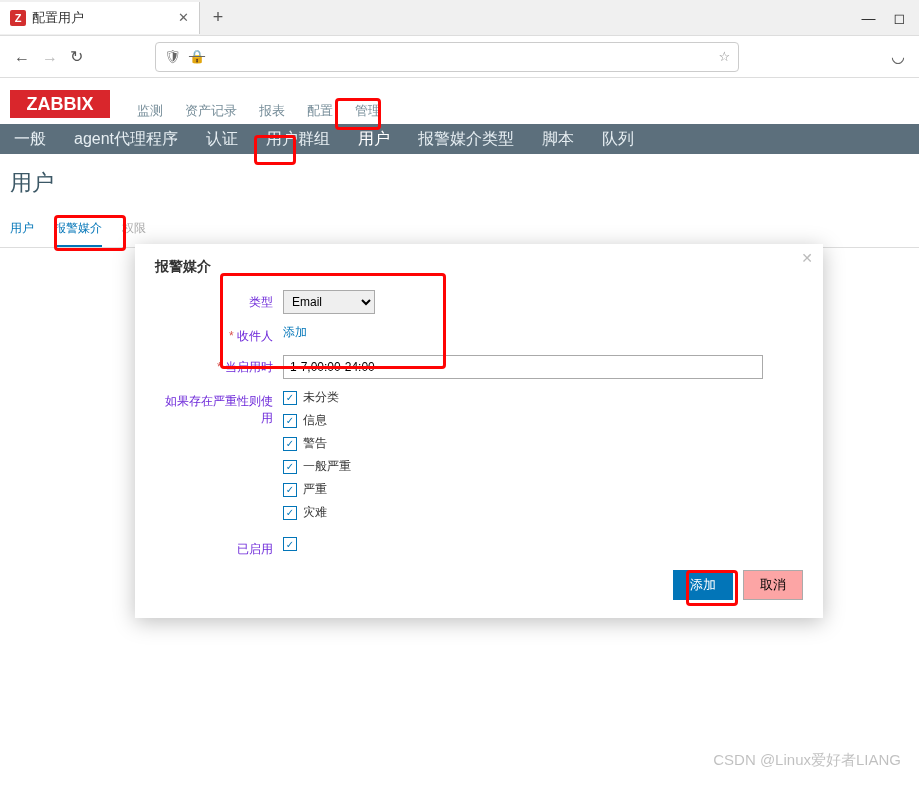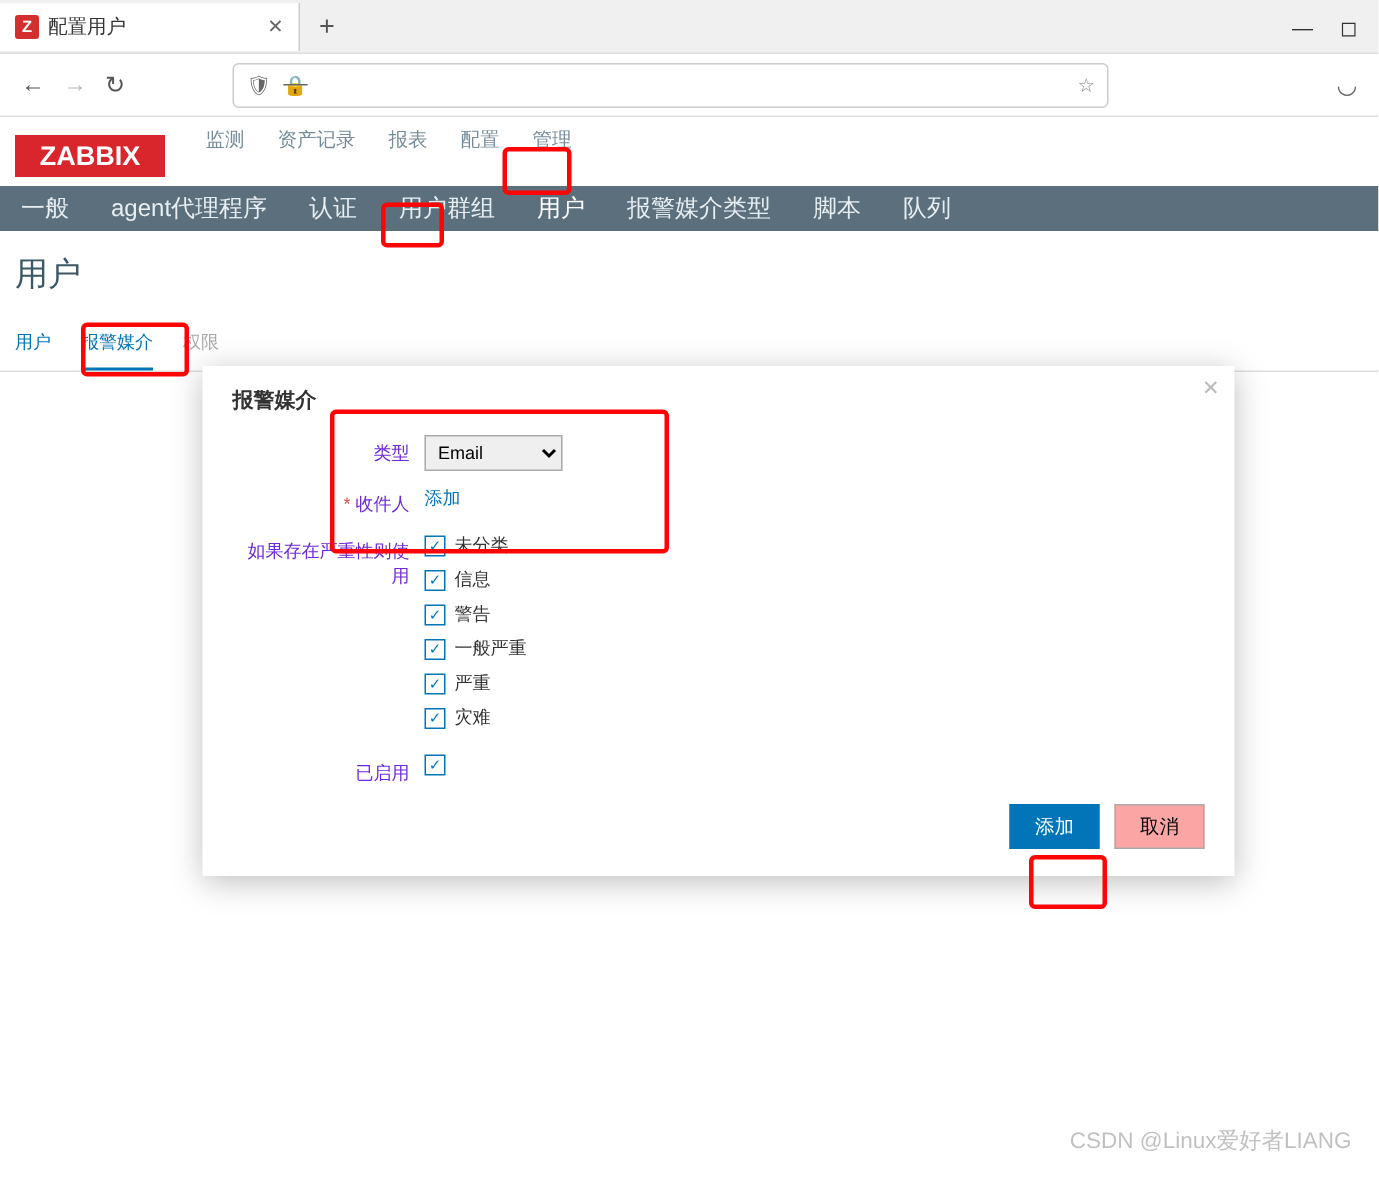--- a/index.html
+++ b/index.html
@@ -19,21 +19,21 @@
 .url-box { flex: 1; display: flex; align-items: center; border: 1px solid #ccc; border-radius: 4px; height: 30px; padding: 0 8px; gap: 8px; margin: 0 140px 0 60px; }
 .url-box .shield { color: #666; }
 .url-box .url { color: #666; }
 .url-box .url .host { color: #000; }
 .url-box .star { margin-left: auto; color: #888; cursor: pointer; }
 .pocket { font-size: 16px; color: #666; cursor: pointer; }
 
 
 .zbx-head { background: #fff; height: 46px; display: flex; align-items: flex-end; padding: 0 10px 0 10px; gap: 27px; }
 .logo { width: 100px; height: 28px; margin-bottom: 6px; }
-.topnav { display: flex; gap: 22px; padding-bottom: 22px; }
+.topnav { display: flex; gap: 22px; padding-bottom: 4px; }
 .topnav a { color: #768d99; cursor: pointer; font-size: 13px; }
 .topnav a.boxed { position: relative; }
 
 .subnav { background: #5c6f7c; height: 30px; display: flex; align-items: center; padding: 0 10px; gap: 20px; }
 .subnav a { color: #e6eef2; font-size: 16px; cursor: pointer; padding: 6px 4px; }
 .subnav a.active { color: #fff; }
 
 .page-title { font-size: 22px; color: #3c5866; padding: 14px 10px; font-weight: normal; }
 
 .tabs { display: flex; border-bottom: 1px solid #ddd; padding: 0 10px; gap: 20px; }
@@ -140,20 +140,24 @@
     <select><option>Email</option></select>
   </div>
 
   <div class="form-row">
     <label class="req">收件人</label>
     <div class="recip-wrap">
       <span class="link">添加</span>
     </div>
   </div>
 
+  <div class="form-row">
+    <label class="req">当启用时</label>
+    <input type="text" value="1-7,00:00-24:00" style="">
+  </div>
 
   <div class="form-row">
     <label>如果存在严重性则使用</label>
     <div>
       <div class="chk-line">
           <span class="chk">✓</span>
           <span>未分类</span>
         </div>
       <div class="chk-line">
           <span class="chk">✓</span>

